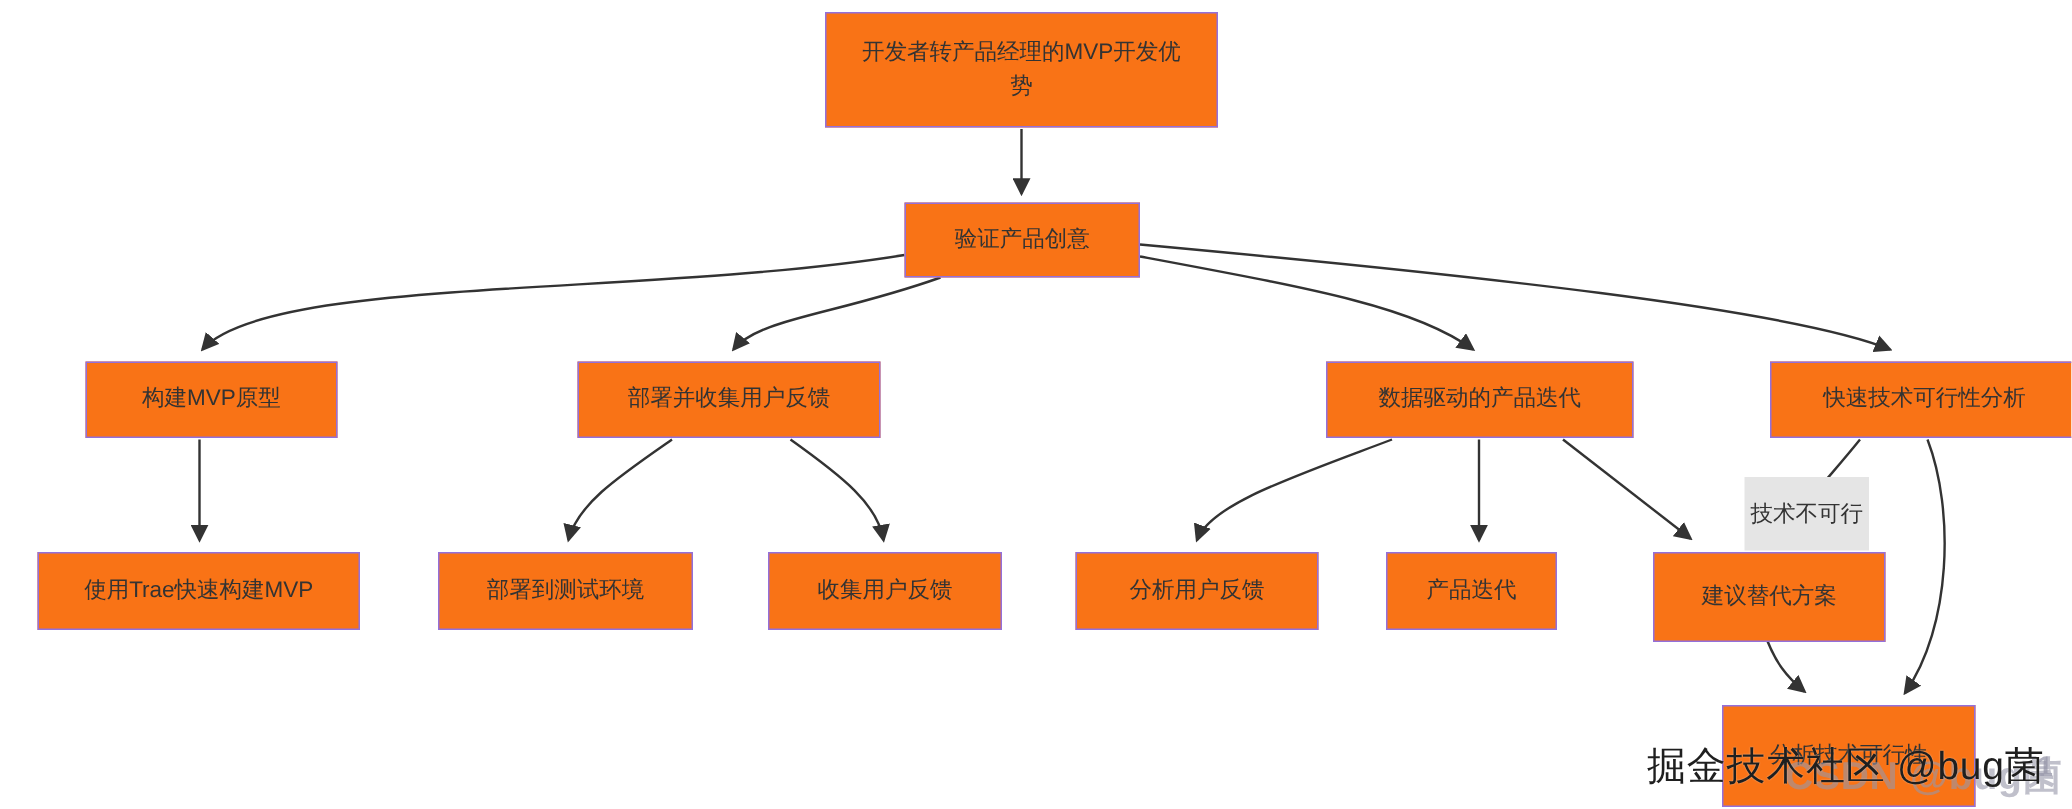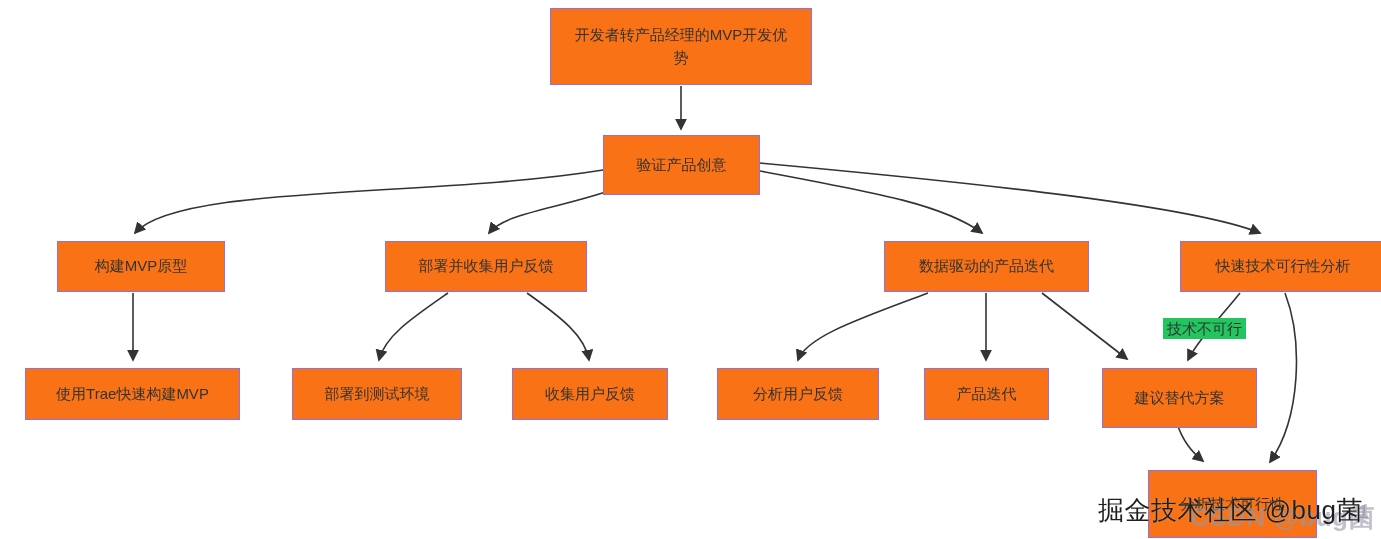--- a/index.html
+++ b/index.html
@@ -10,22 +10,22 @@
   #edges{position:absolute;left:0;top:0;width:1381px;height:539px;z-index:1;}
   .node{
     position:absolute;z-index:2;box-sizing:border-box;
     background:#f97316;border:1px solid #9370DB;
     display:flex;align-items:center;justify-content:center;text-align:center;
     color:#333333;font-size:15px;line-height:1.5;
   }
   .node .lbl{display:block;padding:2px 10px;}
   .node.root .lbl{max-width:215px;}
   .edge-label{
-    position:absolute;z-index:3;background:#22c55e;color:#333333;
-    font-size:15px;line-height:1.4;padding:0 4px;white-space:nowrap;
+    position:absolute;z-index:3;background:#e5e5e5;color:#333333;
+    font-size:15px;line-height:1.4;padding:14px 4px;white-space:nowrap;
   }
   .wm-dark{
     position:absolute;z-index:6;color:#1f1f1f;font-size:26px;font-weight:400;
     white-space:nowrap;letter-spacing:0.5px;
     text-shadow:0 0 1px rgba(255,255,255,0.6);
   }
   .wm-gray{
     position:absolute;z-index:5;color:rgba(150,150,168,0.60);font-size:26px;font-weight:600;
     white-space:nowrap;letter-spacing:0.5px;
   }
@@ -59,21 +59,21 @@
       <path d="M1240,293 C1220,318 1198,340 1188,360" marker-end="url(#arrow)"></path>
       <path d="M1285,293 C1303,340 1301,418 1270,462" marker-end="url(#arrow)"></path>
       <path d="M1176,421 C1183,442 1192,452 1203,461" marker-end="url(#arrow)"></path>
     </g>
   </svg>
 
   <div class="node root" style="left:550px;top:8px;width:262px;height:77px;">
     <span class="lbl">开发者转产品经理的MVP开发优势</span>
   </div>
 
-  <div class="node" style="left:603px;top:135px;width:157px;height:60px;align-items:center;">
+  <div class="node" style="left:603px;top:135px;width:157px;height:50px;align-items:center;">
     <span class="lbl">验证产品创意</span>
   </div>
 
   <div class="node" style="left:57px;top:241px;width:168px;height:51px;">
     <span class="lbl">构建MVP原型</span>
   </div>
 
   <div class="node" style="left:385px;top:241px;width:202px;height:51px;">
     <span class="lbl">部署并收集用户反馈</span>
   </div>
@@ -95,21 +95,21 @@
   </div>
 
   <div class="node" style="left:512px;top:368px;width:156px;height:52px;">
     <span class="lbl">收集用户反馈</span>
   </div>
 
   <div class="node" style="left:717px;top:368px;width:162px;height:52px;">
     <span class="lbl">分析用户反馈</span>
   </div>
 
-  <div class="node" style="left:924px;top:368px;width:125px;height:52px;">
+  <div class="node" style="left:924px;top:368px;width:114px;height:52px;">
     <span class="lbl">产品迭代</span>
   </div>
 
   <div class="node" style="left:1102px;top:368px;width:155px;height:60px;">
     <span class="lbl">建议替代方案</span>
   </div>
 
   <div class="node" style="left:1148px;top:470px;width:169px;height:68px;">
     <span class="lbl">分析技术可行性</span>
   </div>

